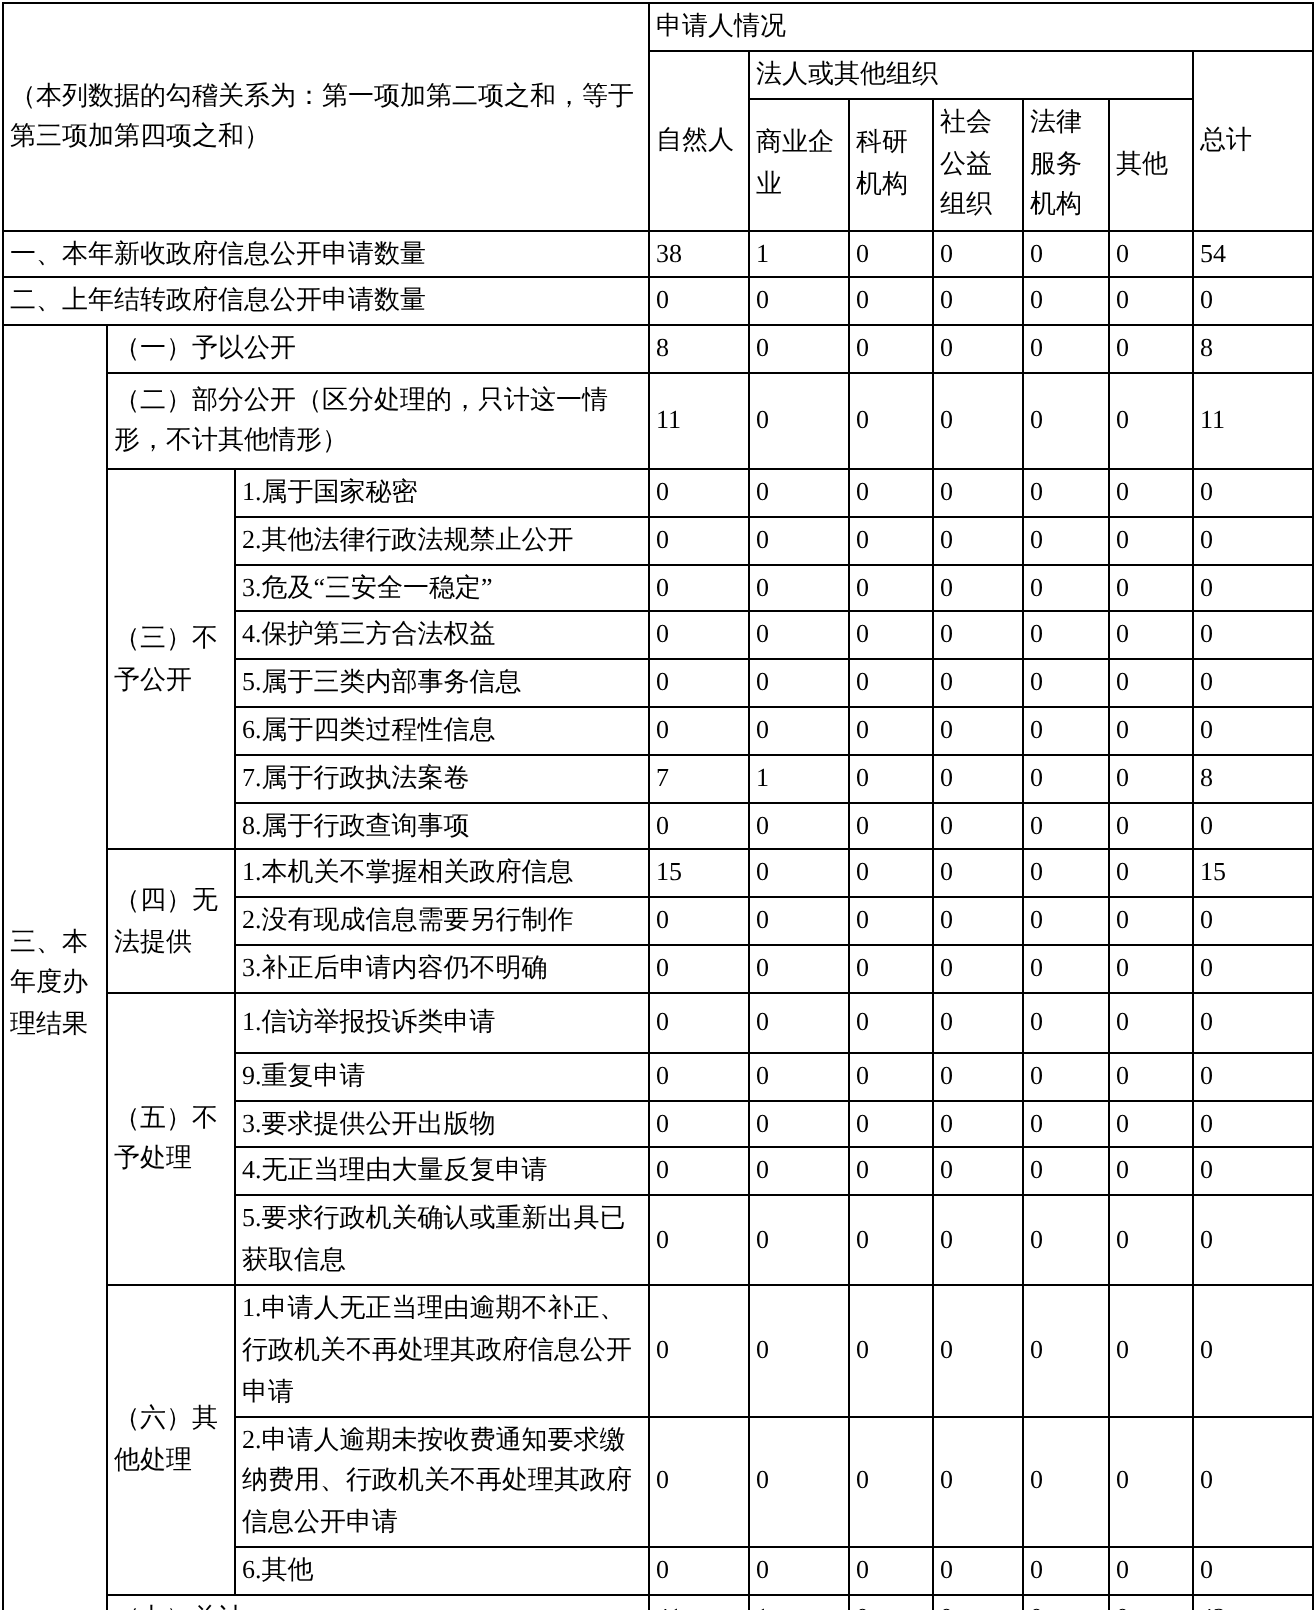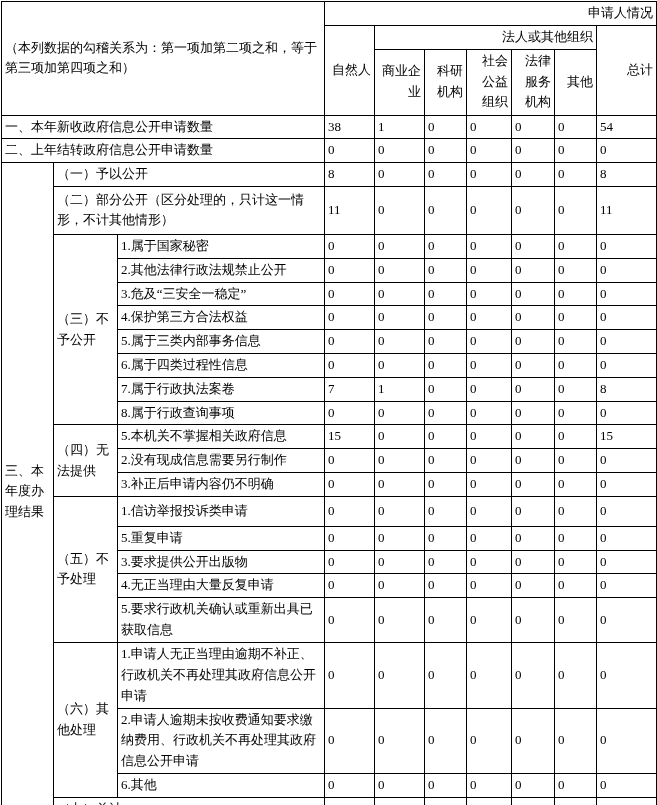--- a/index.html
+++ b/index.html
@@ -23,21 +23,21 @@
     border: 1px solid #000000;
     padding: 1px 3px;
     font-size: 13px;
     line-height: 1.6;
     vertical-align: middle;
     overflow: hidden;
     word-break: break-all;
   }
   td.lbl  { text-align: left; }
   td.num  { text-align: left; font-family: "Liberation Serif", "DejaVu Serif", serif; }
-  td.hdr  { text-align: right; }
+  td.hdr  { text-align: left; }
   td.note {
     vertical-align: middle;
     padding: 2px 6px;
     line-height: 1.75;
   }
   .kai { }
   td.vlbl {
     vertical-align: middle;
     line-height: 1.75;
     padding: 1px 2px 1px 5px;
@@ -213,21 +213,21 @@
         <td class="num">0</td>
         <td class="num">0</td>
         <td class="num">0</td>
         <td class="num">0</td>
         <td class="num">0</td>
         <td class="num">0</td>
   </tr>
 
   <tr class="rh22">
     <td class="glbl" rowspan="3">（四）无法提供</td>
-    <td class="lbl">5.本机关不掌握相关政府信息</td>
+    <td class="lbl">1.本机关不掌握相关政府信息</td>
     <td class="num">15</td>
         <td class="num">0</td>
         <td class="num">0</td>
         <td class="num">0</td>
         <td class="num">0</td>
         <td class="num">0</td>
         <td class="num">15</td>
   </tr>
   <tr class="rh22">
     <td class="lbl">2.没有现成信息需要另行制作</td>
@@ -255,21 +255,21 @@
     <td class="lbl">1.信访举报投诉类申请</td>
     <td class="num">0</td>
         <td class="num">0</td>
         <td class="num">0</td>
         <td class="num">0</td>
         <td class="num">0</td>
         <td class="num">0</td>
         <td class="num">0</td>
   </tr>
   <tr class="rh22">
-    <td class="lbl">5.重复申请</td>
+    <td class="lbl">9.重复申请</td>
     <td class="num">0</td>
         <td class="num">0</td>
         <td class="num">0</td>
         <td class="num">0</td>
         <td class="num">0</td>
         <td class="num">0</td>
         <td class="num">0</td>
   </tr>
   <tr class="rh22">
     <td class="lbl">3.要求提供公开出版物</td>

